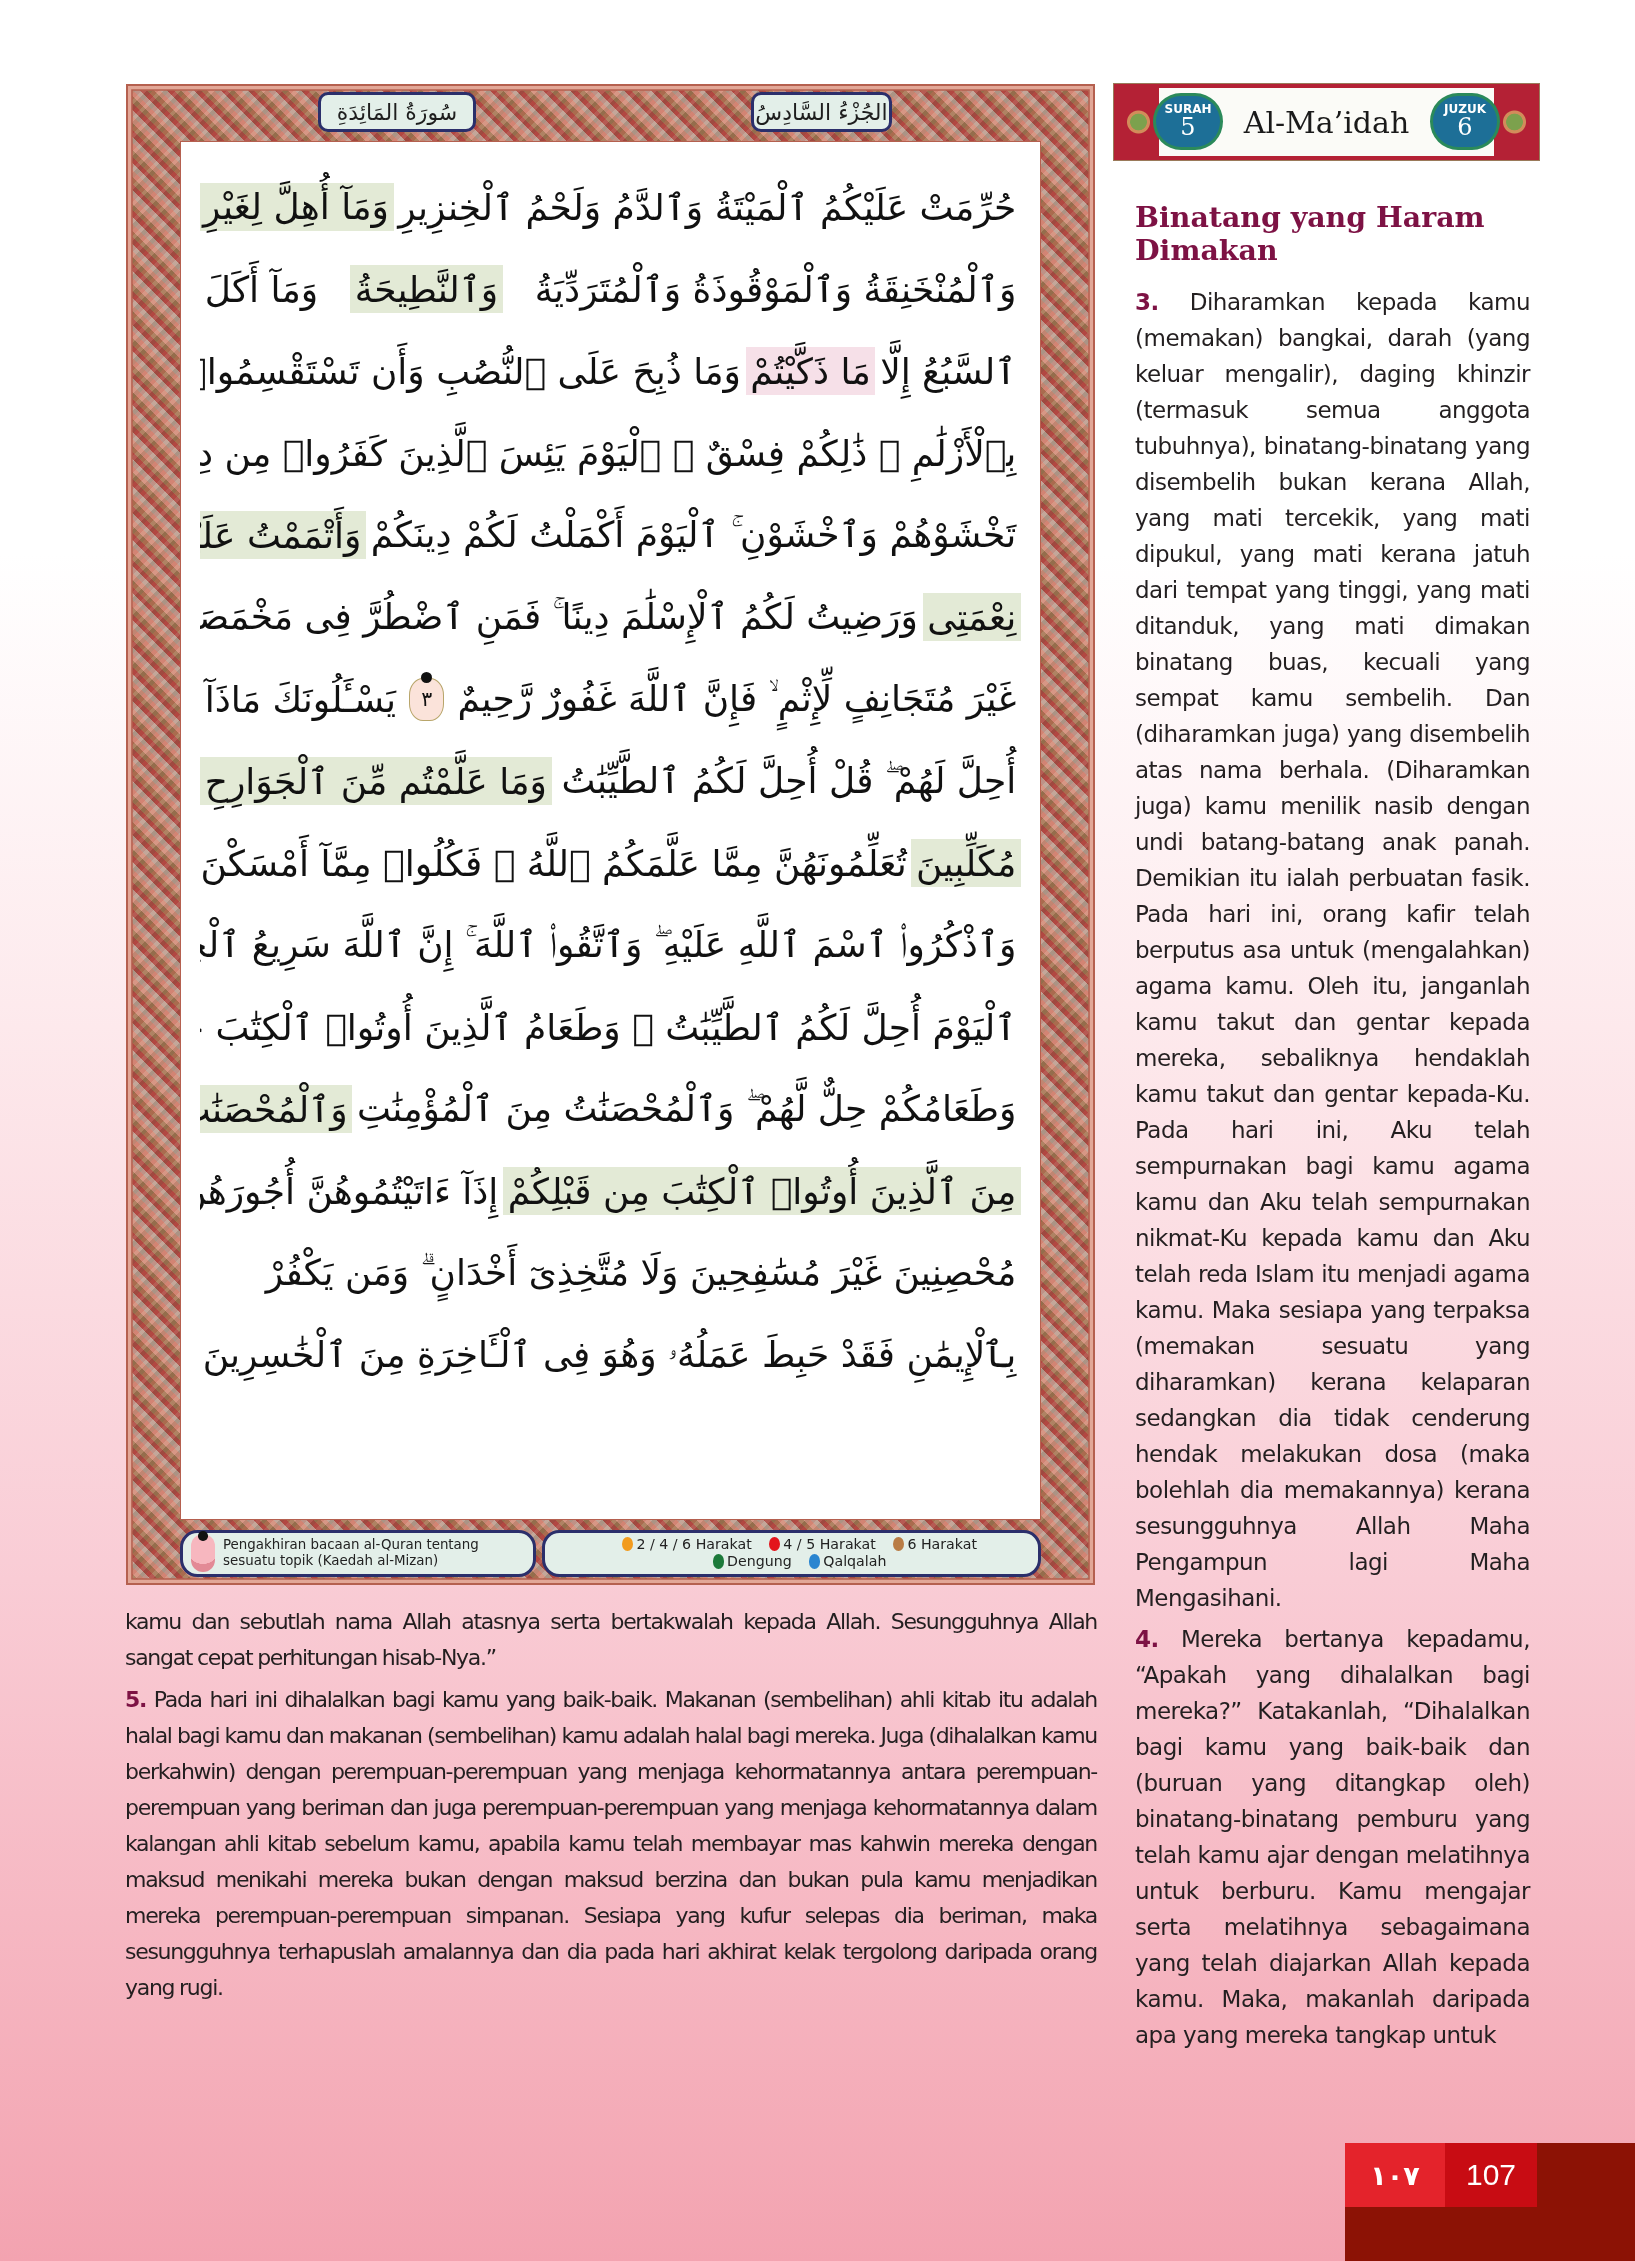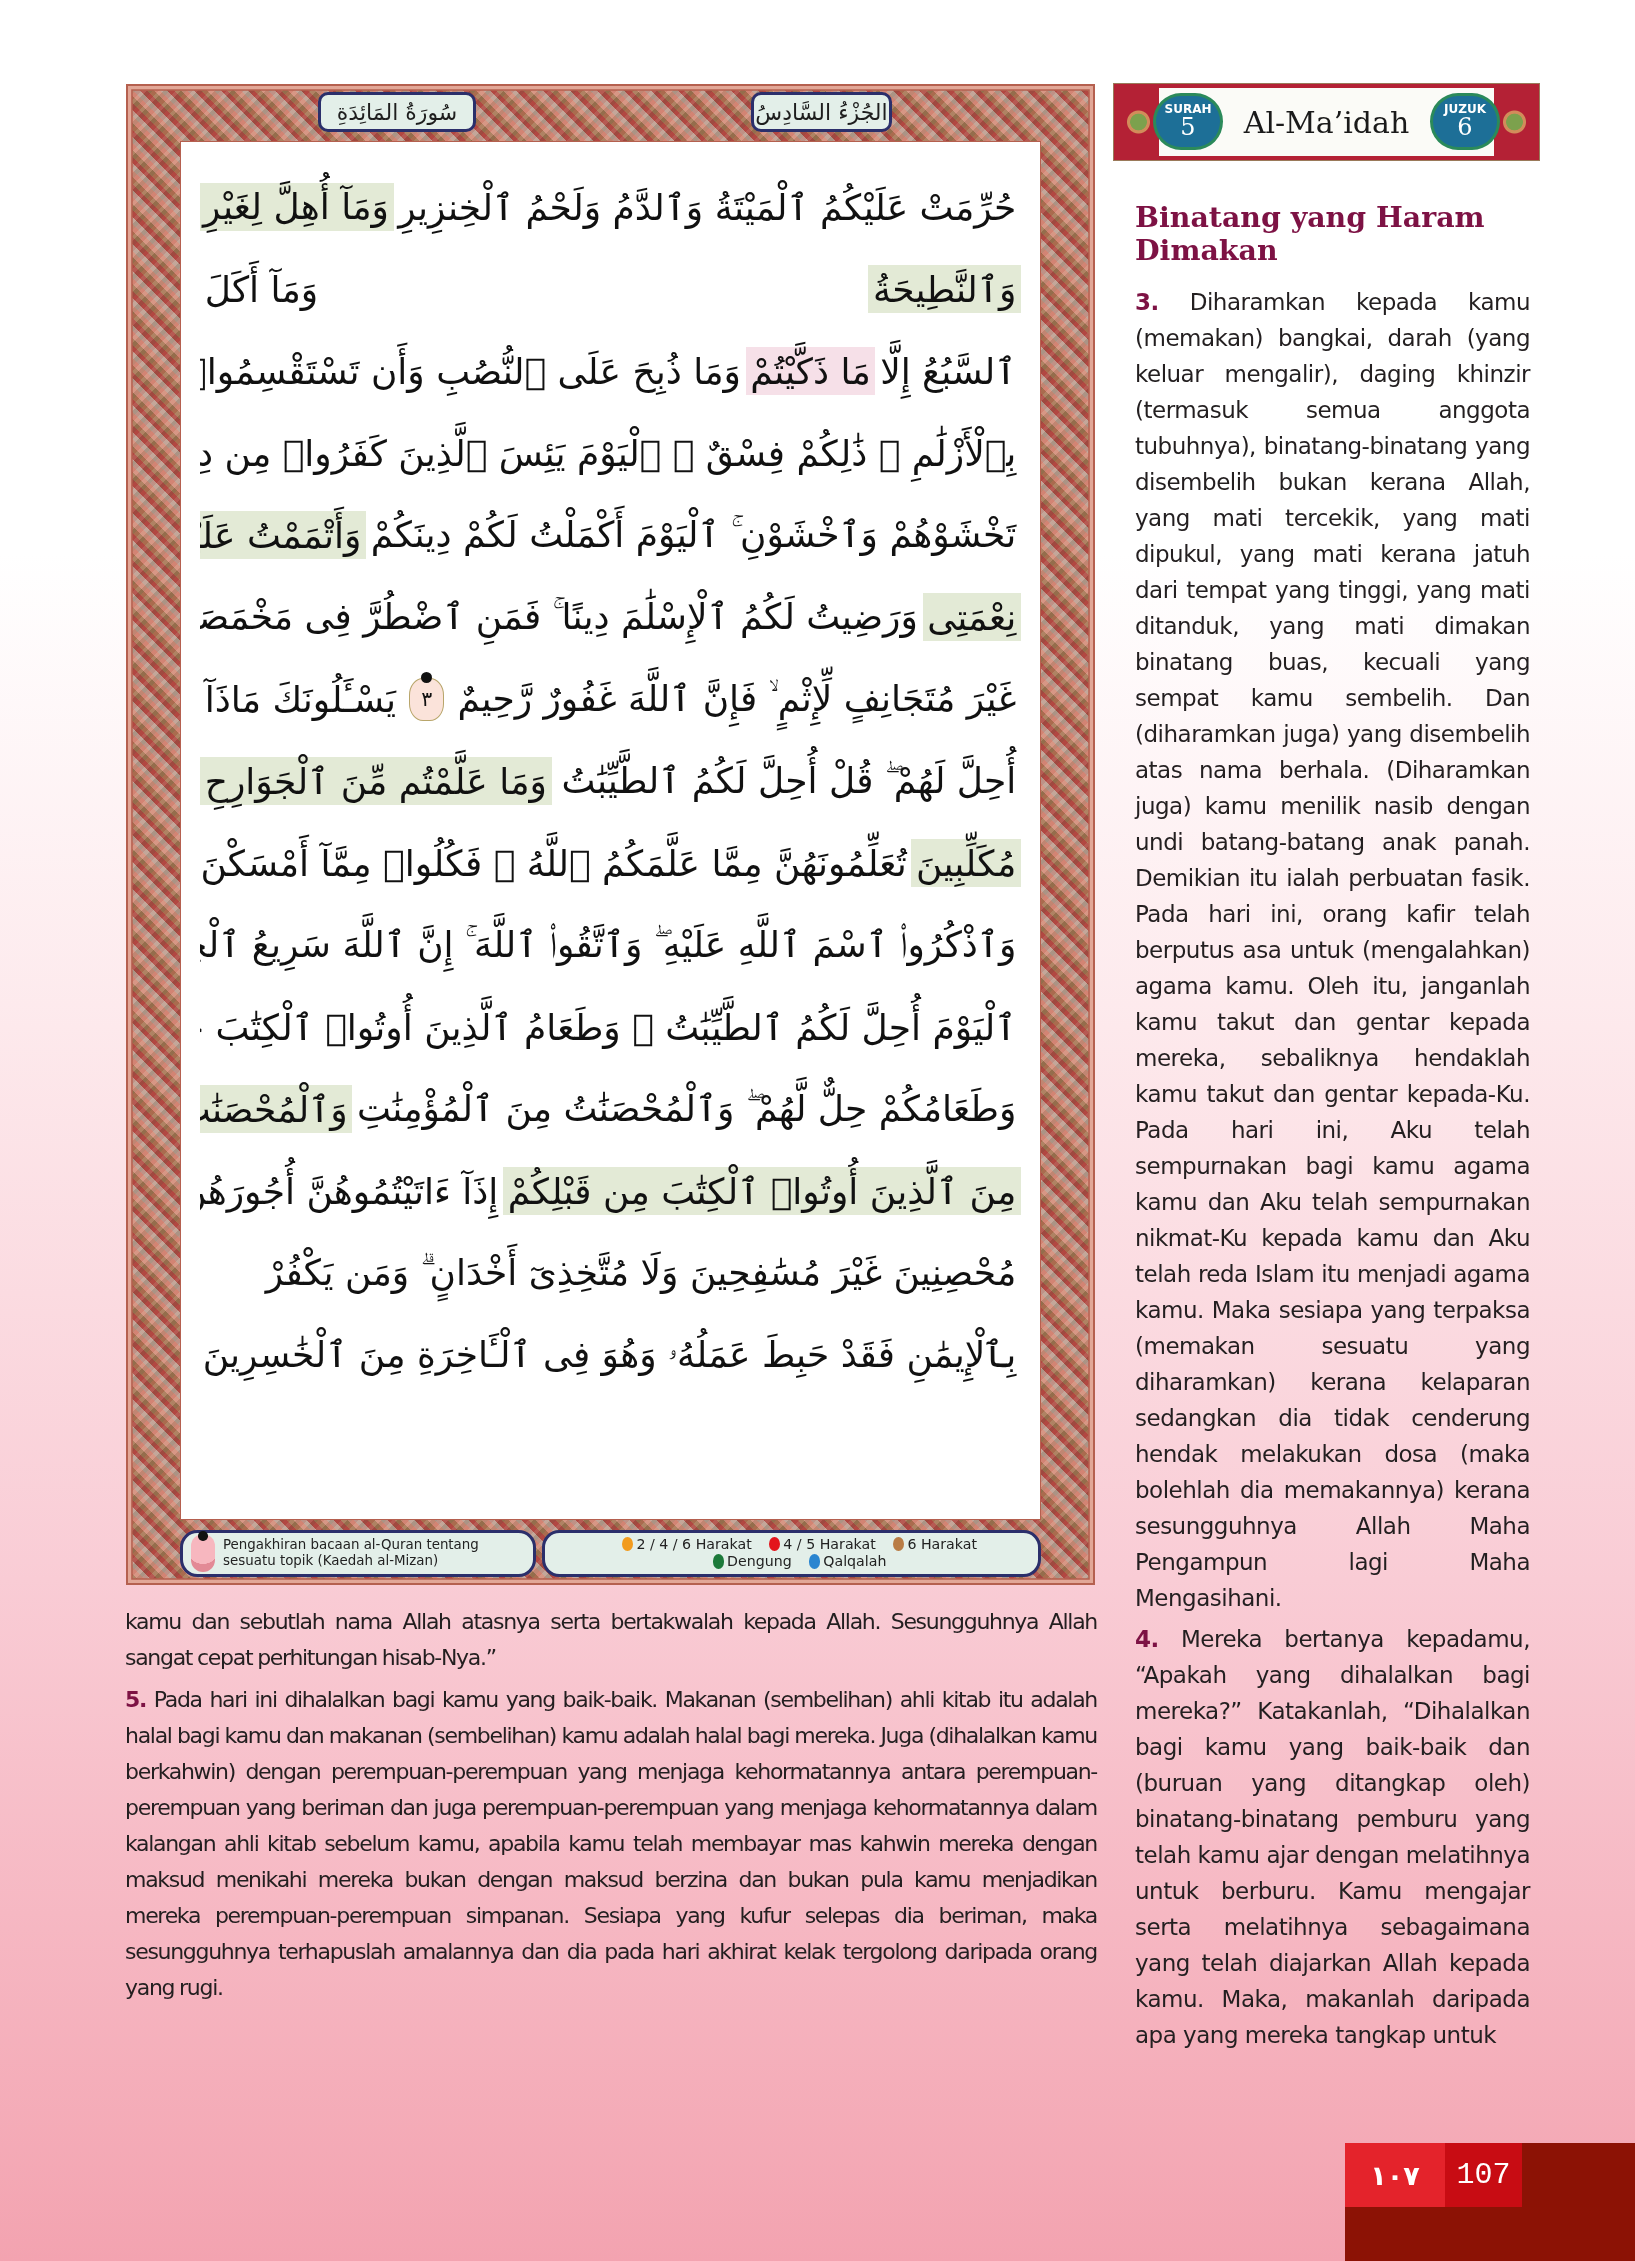--- a/index.html
+++ b/index.html
@@ -145,43 +145,44 @@
     background: #8c1205;
     padding-left: 37px;
   }
   .page-num-arabic {
     position: absolute; left: 0; top: 0; width: 100px; height: 64px;
     background: #e4232b; color: #fff;
     display: flex; align-items: center; justify-content: center;
     font-family: "DejaVu Sans", sans-serif; font-size: 27px; font-weight: bold;
   }
   .page-num-latin {
-    position: absolute; left: 100px; top: 0; width: 77px; height: 64px;
+    position: absolute; left: 100px; top: 0; width: 92px; height: 64px;
     background: #c80c13; color: #fff;
     display: flex; align-items: center; justify-content: center;
-    font-family: Liberation Mono, monospace; font-size: 30px;
+    font-family: Liberation Sans, sans-serif; font-size: 30px;
   }
 </style>
 </head>
 <body>
 
 <div class="mushaf-frame">
   <div class="header-cartouche cartouche-surah">
     <span>سُورَةُ المَائِدَةِ</span>
   </div>
   <div class="header-cartouche cartouche-juz">
     <span>الجُزْءُ السَّادِسُ</span>
   </div>
 
   <div class="text-panel" id="quran-lines">
       <div class="ayah-line">
         <span class="seg ">حُرِّمَتْ عَلَيْكُمُ ٱلْمَيْتَةُ وَٱلدَّمُ وَلَحْمُ ٱلْخِنزِيرِ</span>
         <span class="seg hl-green">وَمَآ أُهِلَّ لِغَيْرِ ٱللَّهِ بِهِۦ</span>
       </div>
       <div class="ayah-line">
+        <span class="seg ">وَٱلْمُنْخَنِقَةُ وَٱلْمَوْقُوذَةُ وَٱلْمُتَرَدِّيَةُ</span>
         <span class="seg hl-green">وَٱلنَّطِيحَةُ</span>
         <span class="seg ">وَمَآ أَكَلَ</span>
       </div>
       <div class="ayah-line">
         <span class="seg ">ٱلسَّبُعُ إِلَّا</span>
         <span class="seg hl-pink">مَا ذَكَّيْتُمْ</span>
         <span class="seg ">وَمَا ذُبِحَ عَلَى ٱلنُّصُبِ وَأَن تَسْتَقْسِمُوا۟</span>
       </div>
       <div class="ayah-line">
         <span class="seg ">بِٱلْأَزْلَٰمِ ۚ ذَٰلِكُمْ فِسْقٌ ۗ ٱلْيَوْمَ يَئِسَ ٱلَّذِينَ كَفَرُوا۟ مِن دِينِكُمْ فَلَا</span>

